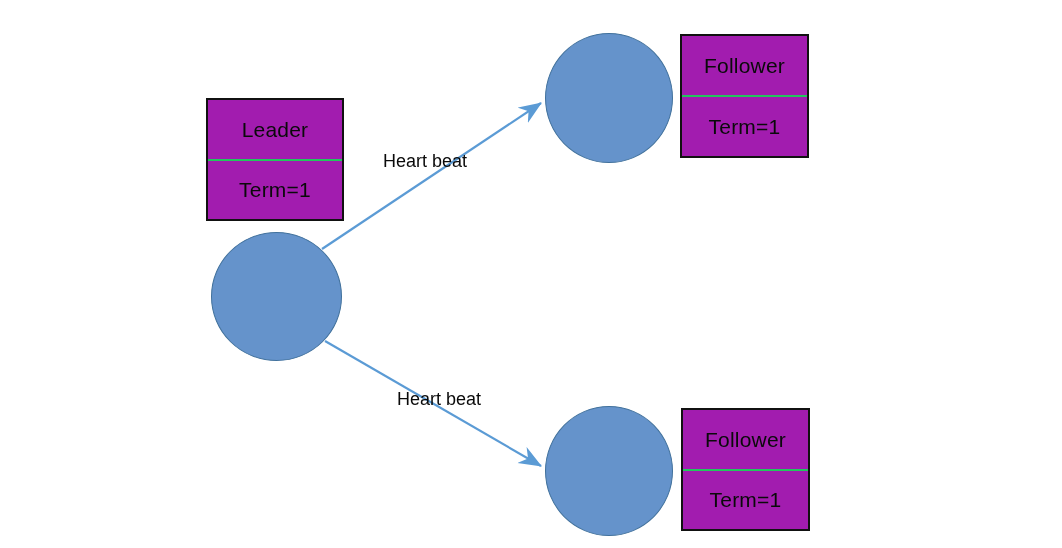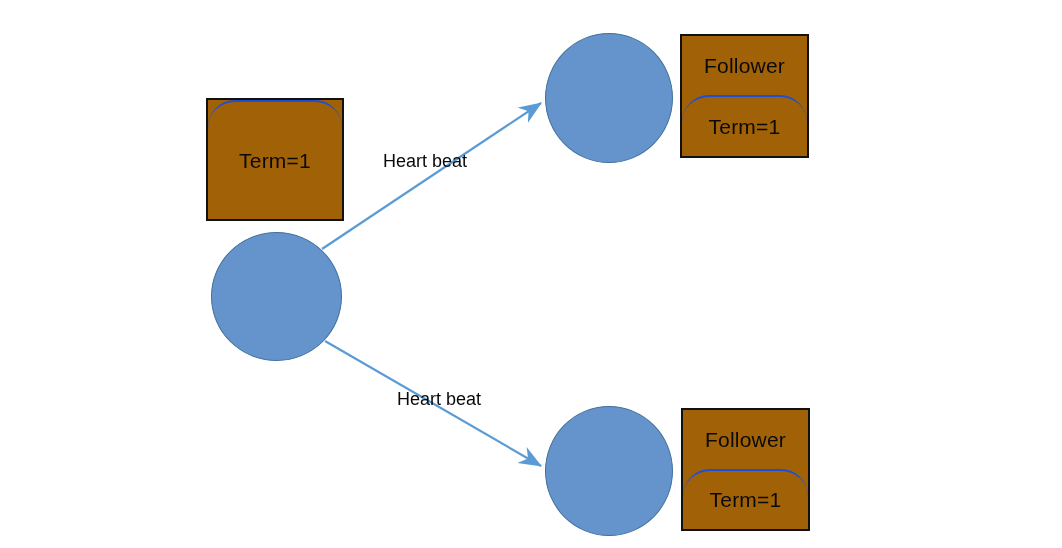--- a/index.html
+++ b/index.html
@@ -28,37 +28,36 @@
     position: absolute;
     border-radius: 50%;
     background: #6593CB;
     border: 1.5px solid #41719C;
     box-sizing: border-box;
   }
   .info-box {
     position: absolute;
     box-sizing: border-box;
     border: 2px solid #111111;
-    background: #a16207;
+    background: #a21caf;
     display: flex;
     flex-direction: column;
   }
   .info-row {
     flex: 1 1 50%;
     display: flex;
     align-items: center;
     justify-content: center;
     color: #0a0a0a;
     font-size: 21px;
     line-height: 1;
     letter-spacing: 0.2px;
   }
   .info-row.bottom {
-    border-top: 2px solid #1d4ed8;
-    border-radius: 27px;
+    border-top: 2px solid #22c55e;
   }
   .edge-label {
     position: absolute;
     color: #0a0a0a;
     font-size: 18px;
     line-height: 1;
     white-space: nowrap;
   }
 </style>
 </head>
@@ -75,20 +74,21 @@
         <path d="M0,0.3 L10.5,4.5 L0,8.7 L3.2,4.5 Z" fill="#5B9BD5"></path>
       </marker>
     </defs>
 
     <line x1="322" y1="249" x2="541" y2="103" stroke="#5B9BD5" stroke-width="2.2" marker-end="url(#arrowhead-up)"></line>
 
     <line x1="325" y1="341" x2="541" y2="466" stroke="#5B9BD5" stroke-width="2.2" marker-end="url(#arrowhead-down)"></line>
   </svg>
 
   <div class="info-box" style="left:206px; top:98px; width:138px; height:123px;">
+    <div class="info-row">Leader</div>
     <div class="info-row bottom">Term=1</div>
   </div>
   <div class="node-circle" style="left:211px; top:232px; width:131px; height:129px;"></div>
 
   <div class="info-box" style="left:680px; top:34px; width:129px; height:124px;">
     <div class="info-row">Follower</div>
     <div class="info-row bottom">Term=1</div>
   </div>
   <div class="node-circle" style="left:545px; top:33px; width:128px; height:130px;"></div>
 

